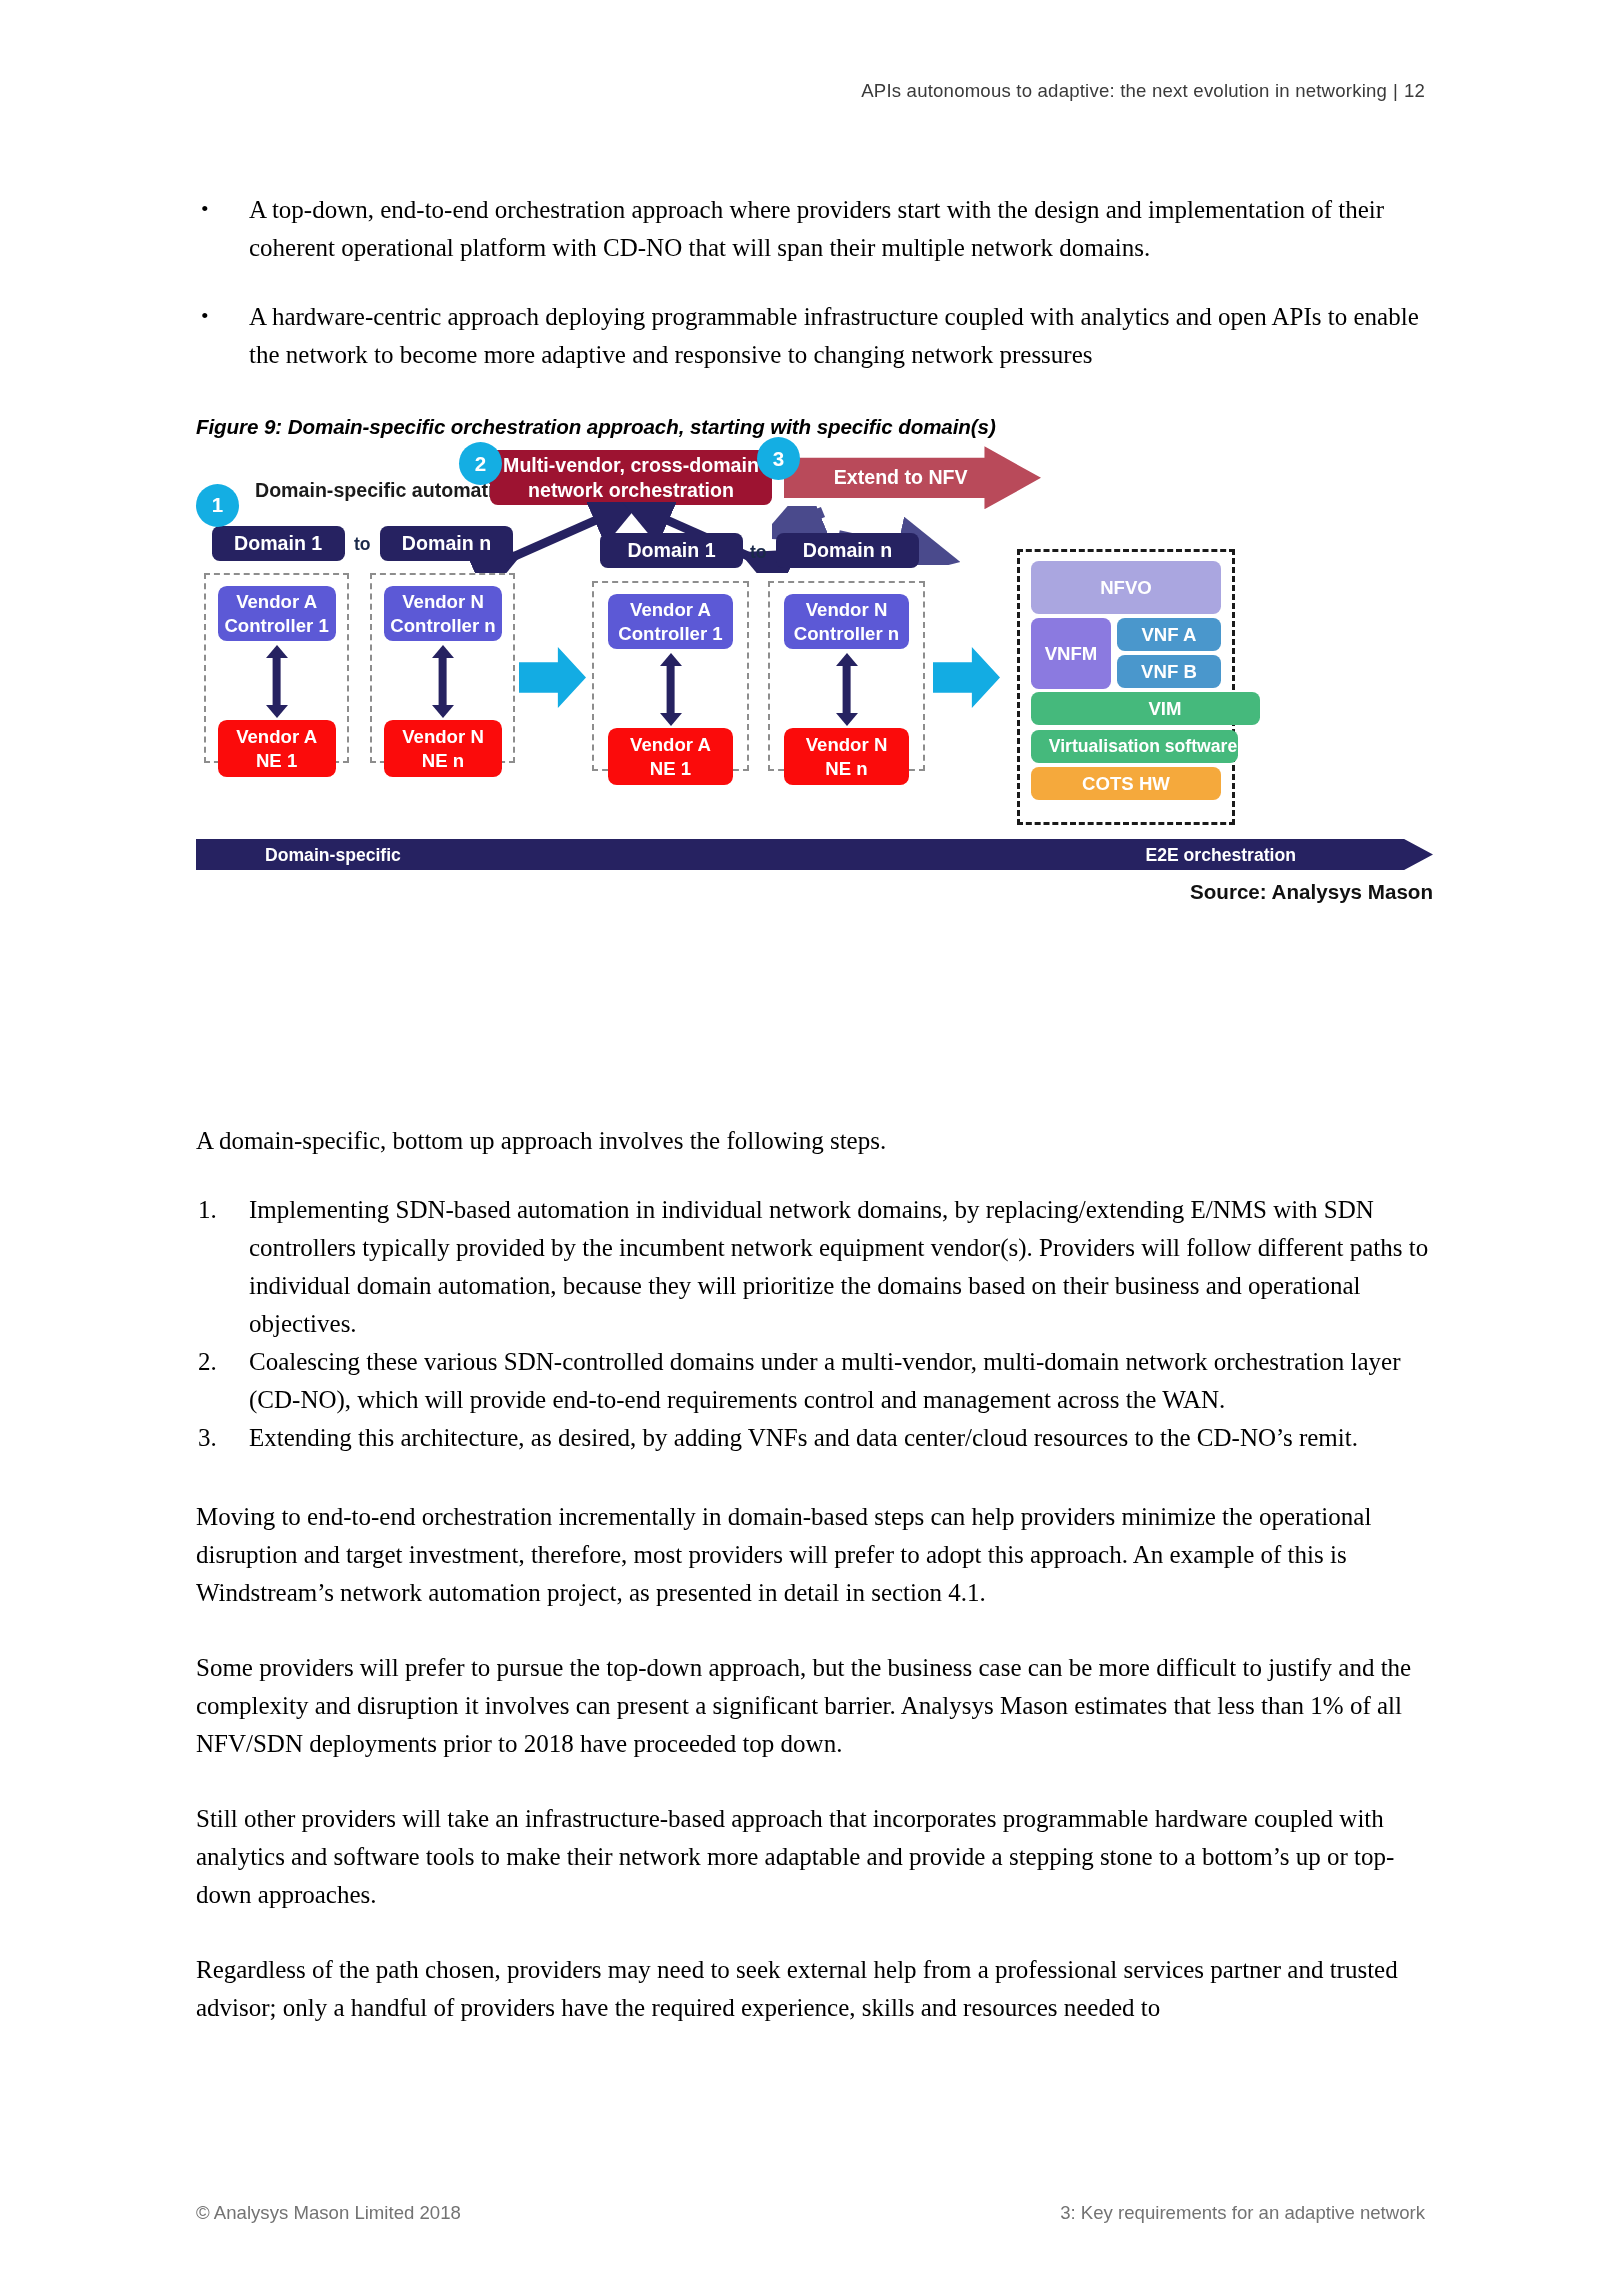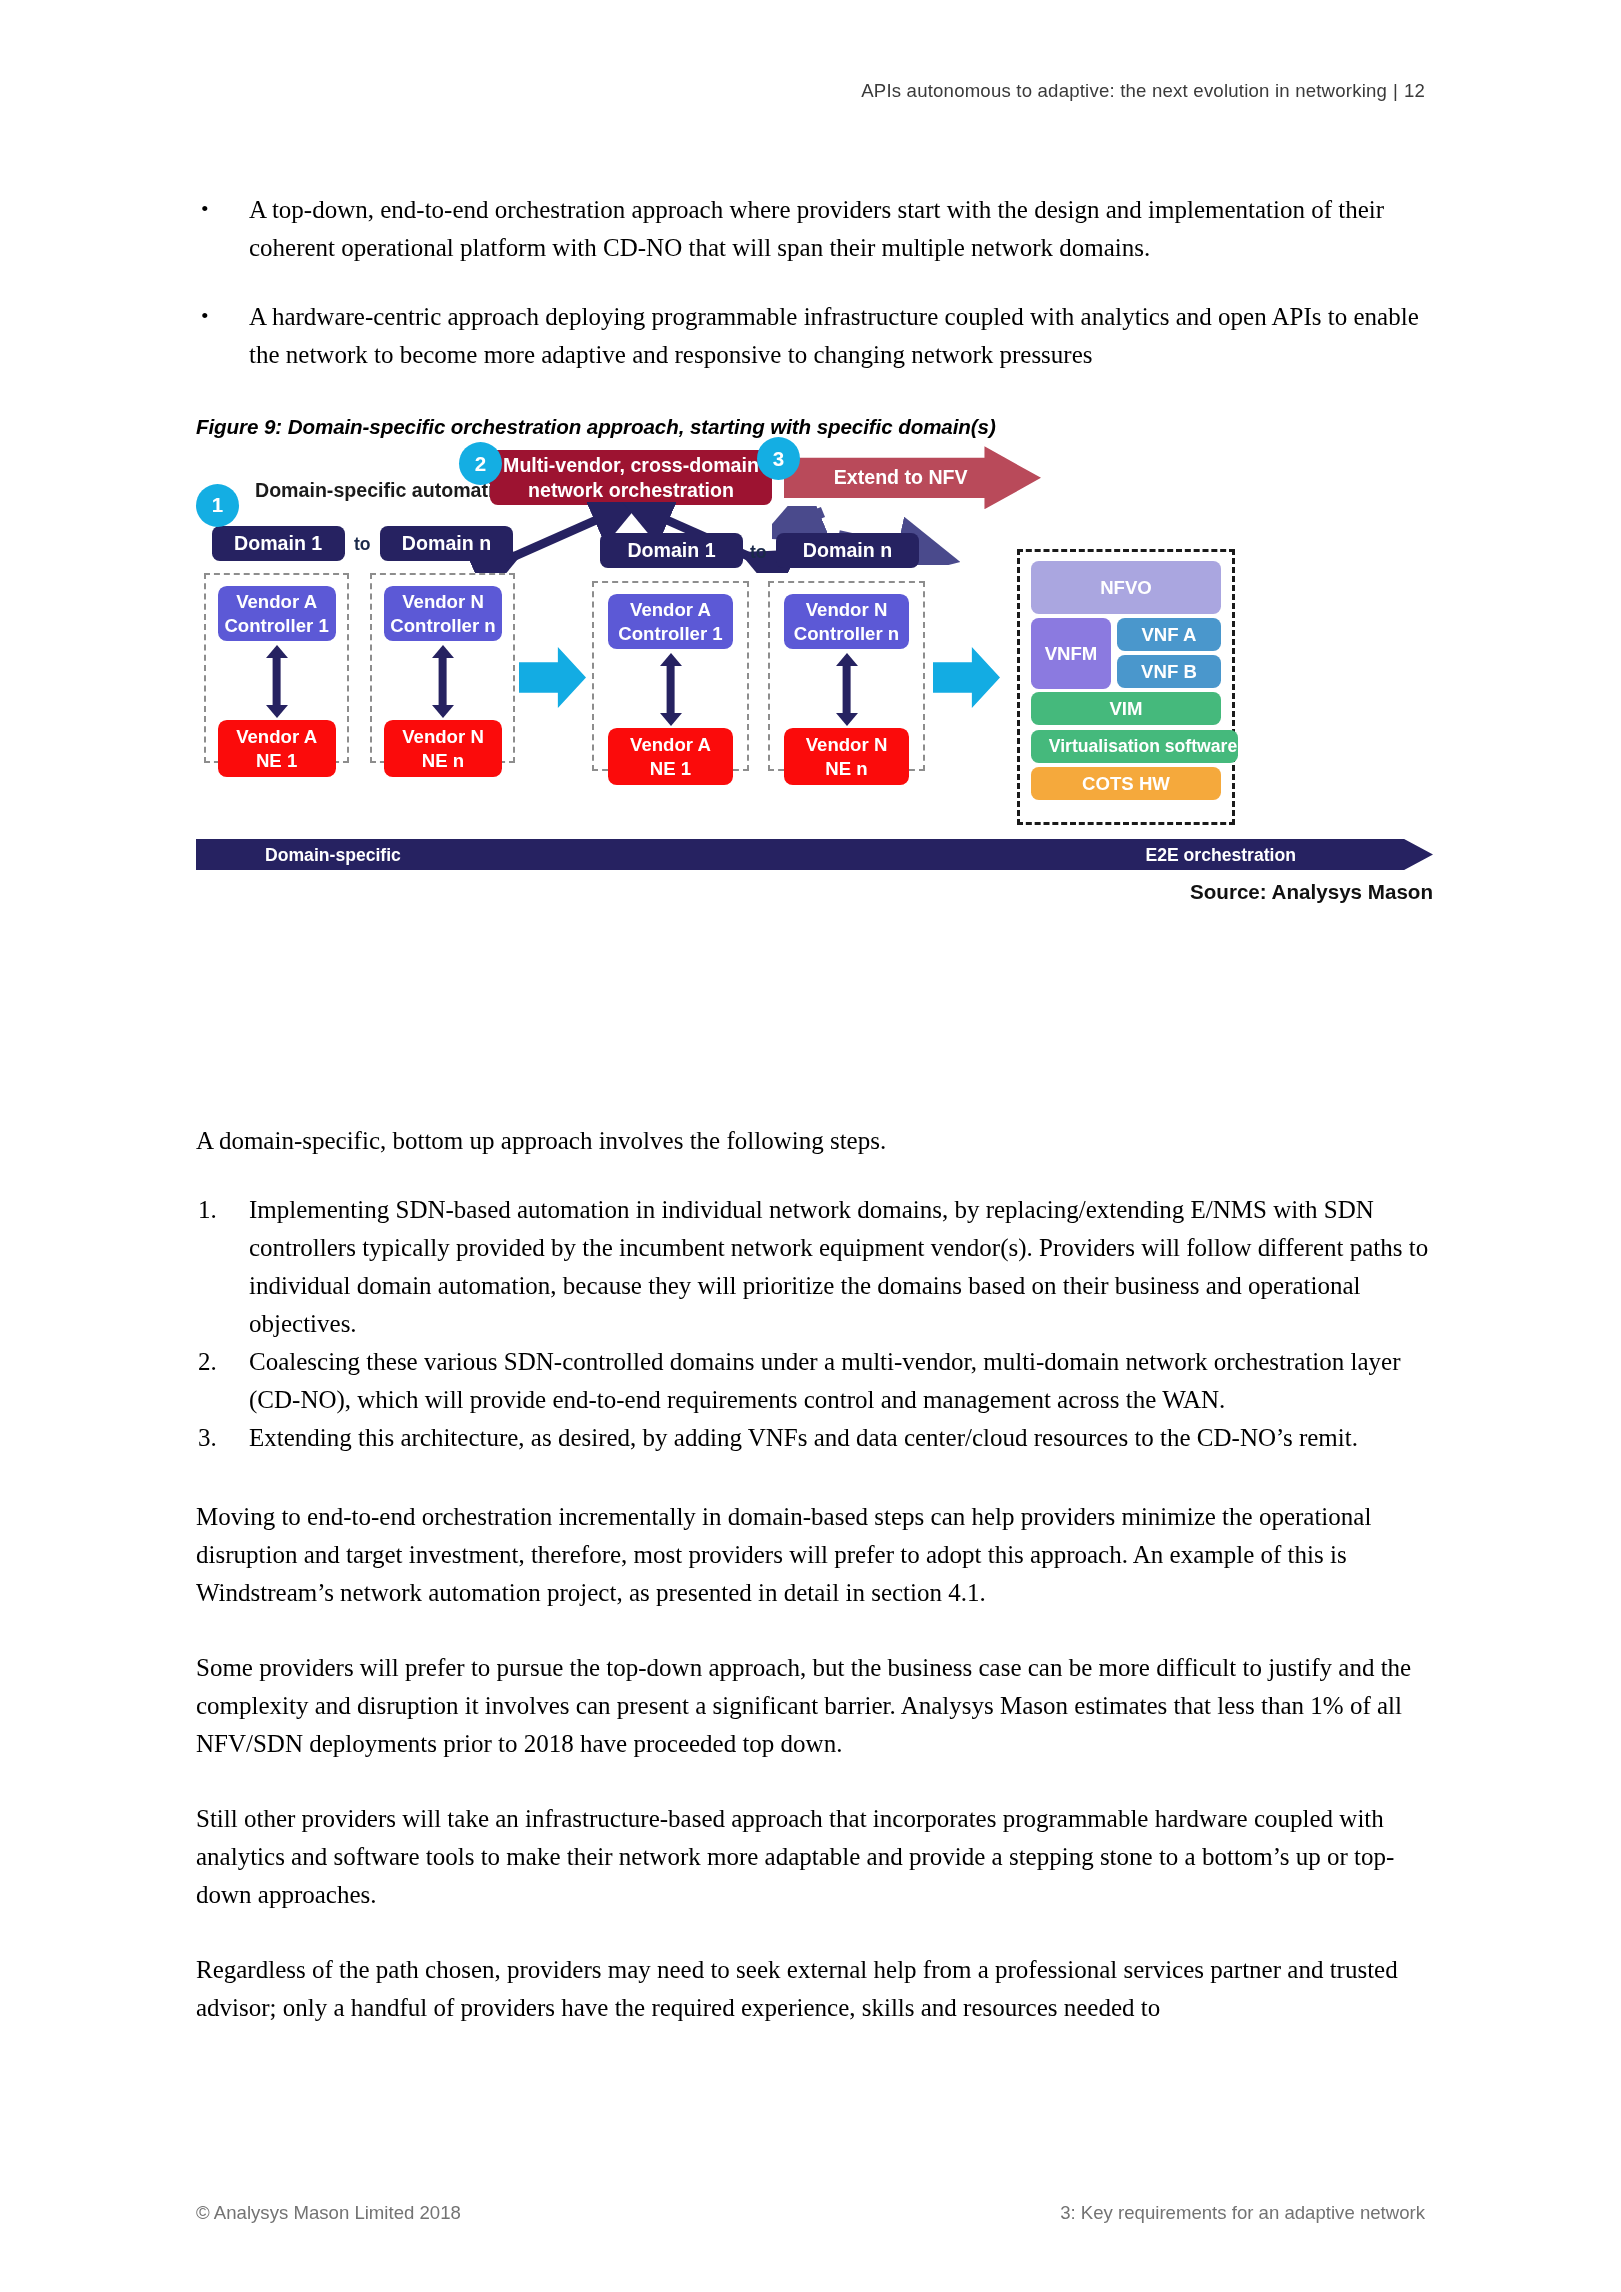--- a/index.html
+++ b/index.html
@@ -252,21 +252,21 @@
     color: #ffffff;
     font-weight: bold;
     display: flex;
     align-items: center;
     justify-content: center;
     text-align: center;
   }
   .c-nfvo { background: #aaa6e0; }
   .c-vnfm { background: #8b7ae0; }
   .c-vnf  { background: #4a97cc; }
-  .c-vim  { background: #45b97c; }
+  .c-vim  { background: #45b97c; padding-left: 39px; }
   .c-virt { background: #45b97c; }
   .c-cots { background: #f5a93c; }
 
   
   .spectrum {
     position: absolute;
     background: #262261;
     clip-path: polygon(0 0, 96.5% 0, 96.5% -25%, 100% 50%, 96.5% 125%, 96.5% 100%, 0 100%);
   }
   .spectrum .lbl {

